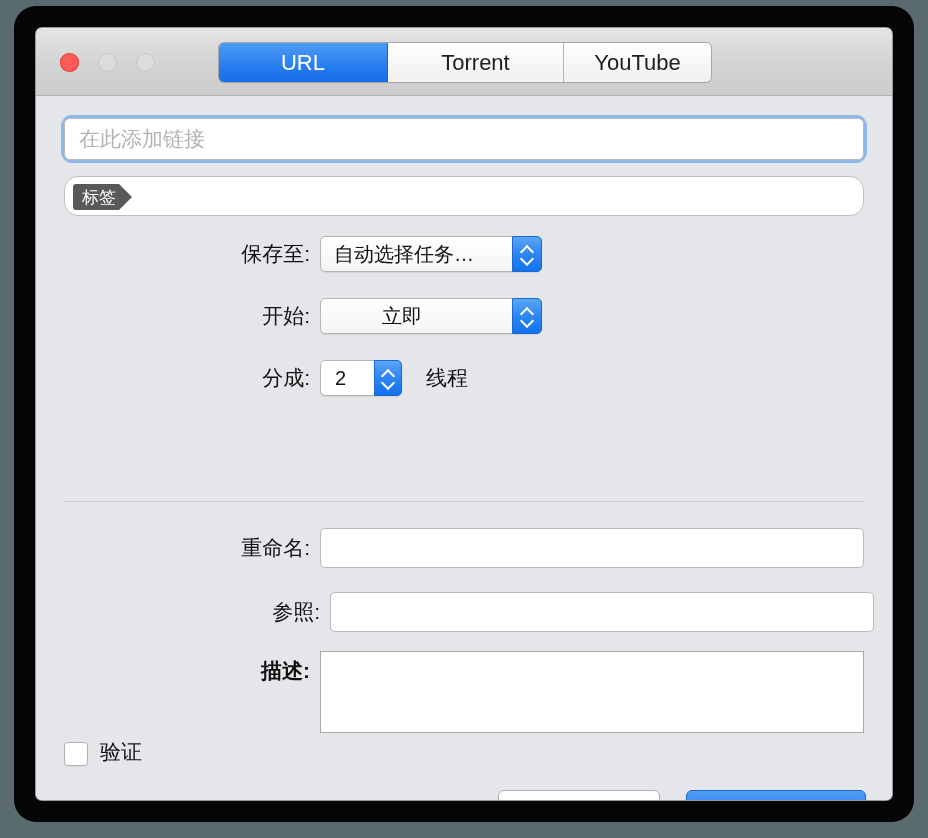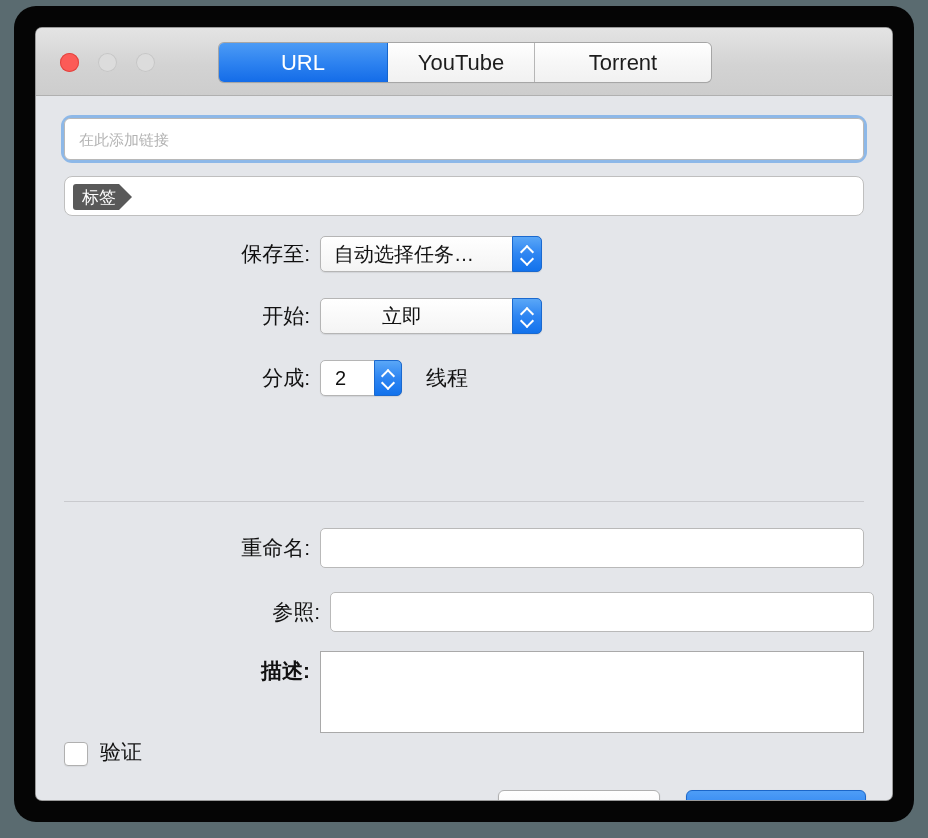--- a/index.html
+++ b/index.html
@@ -88,36 +88,36 @@
     border-radius: 8px;
     box-shadow: 0 0 0 3px #8db8e8;
     box-sizing: border-box;
   }
   .url-field {
     width: 100%; height: 100%;
     box-sizing: border-box;
     border: 1px solid #b8b8b8;
     border-radius: 6px;
     background: #ffffff;
-    font-size: 15px;
+    font-size: 21px;
     color: #333;
     padding: 0 14px;
     font-family: inherit;
     outline: none;
   }
   .url-field::placeholder { color: #b3b3b3; }
 
   .tag-field {
     position: absolute;
     left: 28px; top: 80px;
     width: 800px; height: 40px;
     box-sizing: border-box;
     background: #ffffff;
     border: 1px solid #bfbfbf;
-    border-radius: 8px;
+    border-radius: 14px;
   }
   .tag-token {
     position: absolute;
     left: 8px; top: 7px;
     height: 26px;
     display: flex; align-items: center;
     padding-left: 9px; padding-right: 16px;
     background: #595959;
     color: #ffffff;
     font-size: 17px;
@@ -265,22 +265,22 @@
 
     <div class="titlebar">
       <div class="traffic">
         <div class="light close"></div>
         <div class="light min"></div>
         <div class="light zoom"></div>
       </div>
 
       <div class="segmented">
         <div class="seg w1 active">URL</div>
+        <div class="seg w2">Torrent</div>
         <div class="seg w3">YouTube</div>
-        <div class="seg w2">Torrent</div>
       </div>
     </div>
 
     <div class="content">
 
       <div class="url-wrap">
         <input class="url-field" type="text" placeholder="在此添加链接" style="">
       </div>
 
       <div class="tag-field">

